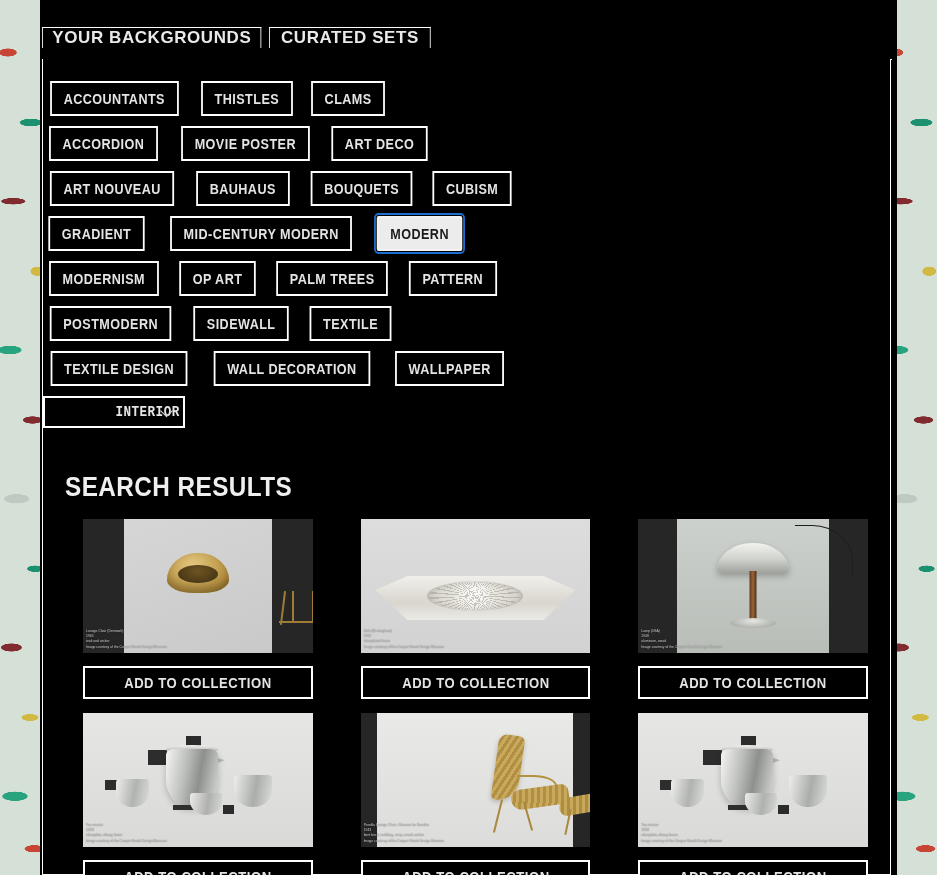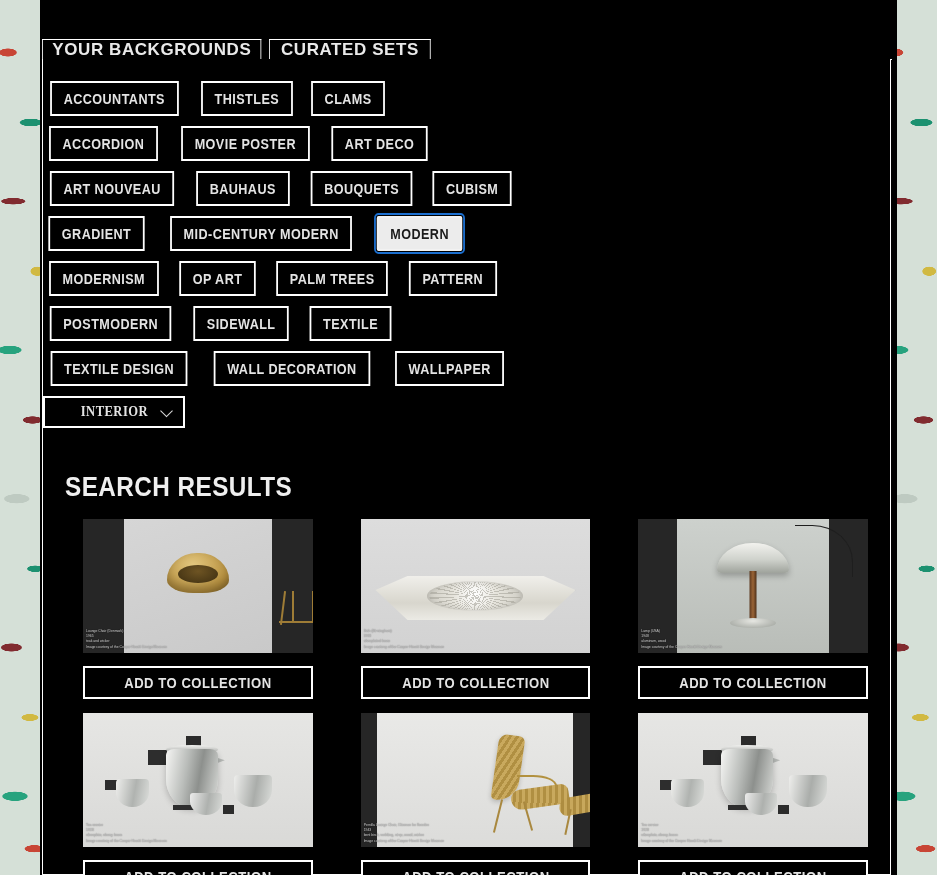--- a/index.html
+++ b/index.html
@@ -47,21 +47,21 @@
     width: 857px; height: 875px;
     background: #000;
   }
 
   
   .tabbar {
     position: absolute;
     left: 0; top: 14px;
     height: 46px;
     display: flex;
-    align-items: flex-end;
+    align-items: center;
   }
   .tab {
     border: 1px solid #ffffff;
     border-bottom: none;
     background: #000;
     color: #e9e9e9;
     font-family: "Liberation Sans Narrow", "Liberation Sans", sans-serif;
     font-weight: 700;
     font-size: 17px;
     letter-spacing: 0.6px;
@@ -140,30 +140,30 @@
     border-color: #f2f2f2;
     outline: 2px solid #1b6fd0;
     outline-offset: 1px;
     border-radius: 2px;
   }
   .tag-select {
     position: relative;
     border: 2px solid #ffffff;
     background: #000;
     color: #e4e4e4;
-    font-family: Liberation Serif, serif;
+    font-family: Liberation Mono, monospace;
     font-weight: 700;
     font-size: 14px;
     letter-spacing: 0.5px;
     text-transform: uppercase;
     height: 32px;
     width: 142px;
     display: flex;
     align-items: center;
-    justify-content: center;
+    justify-content: flex-end;
     cursor: pointer;
     line-height: 1;
   }
   .tag-select .sel-label { transform: scaleX(0.9); }
   .tag-select .chev {
     position: absolute;
     right: 12px; top: 50%;
     transform: translateY(-55%);
     width: 9px; height: 9px;
     border-right: 1.6px solid #d8d8d8;

